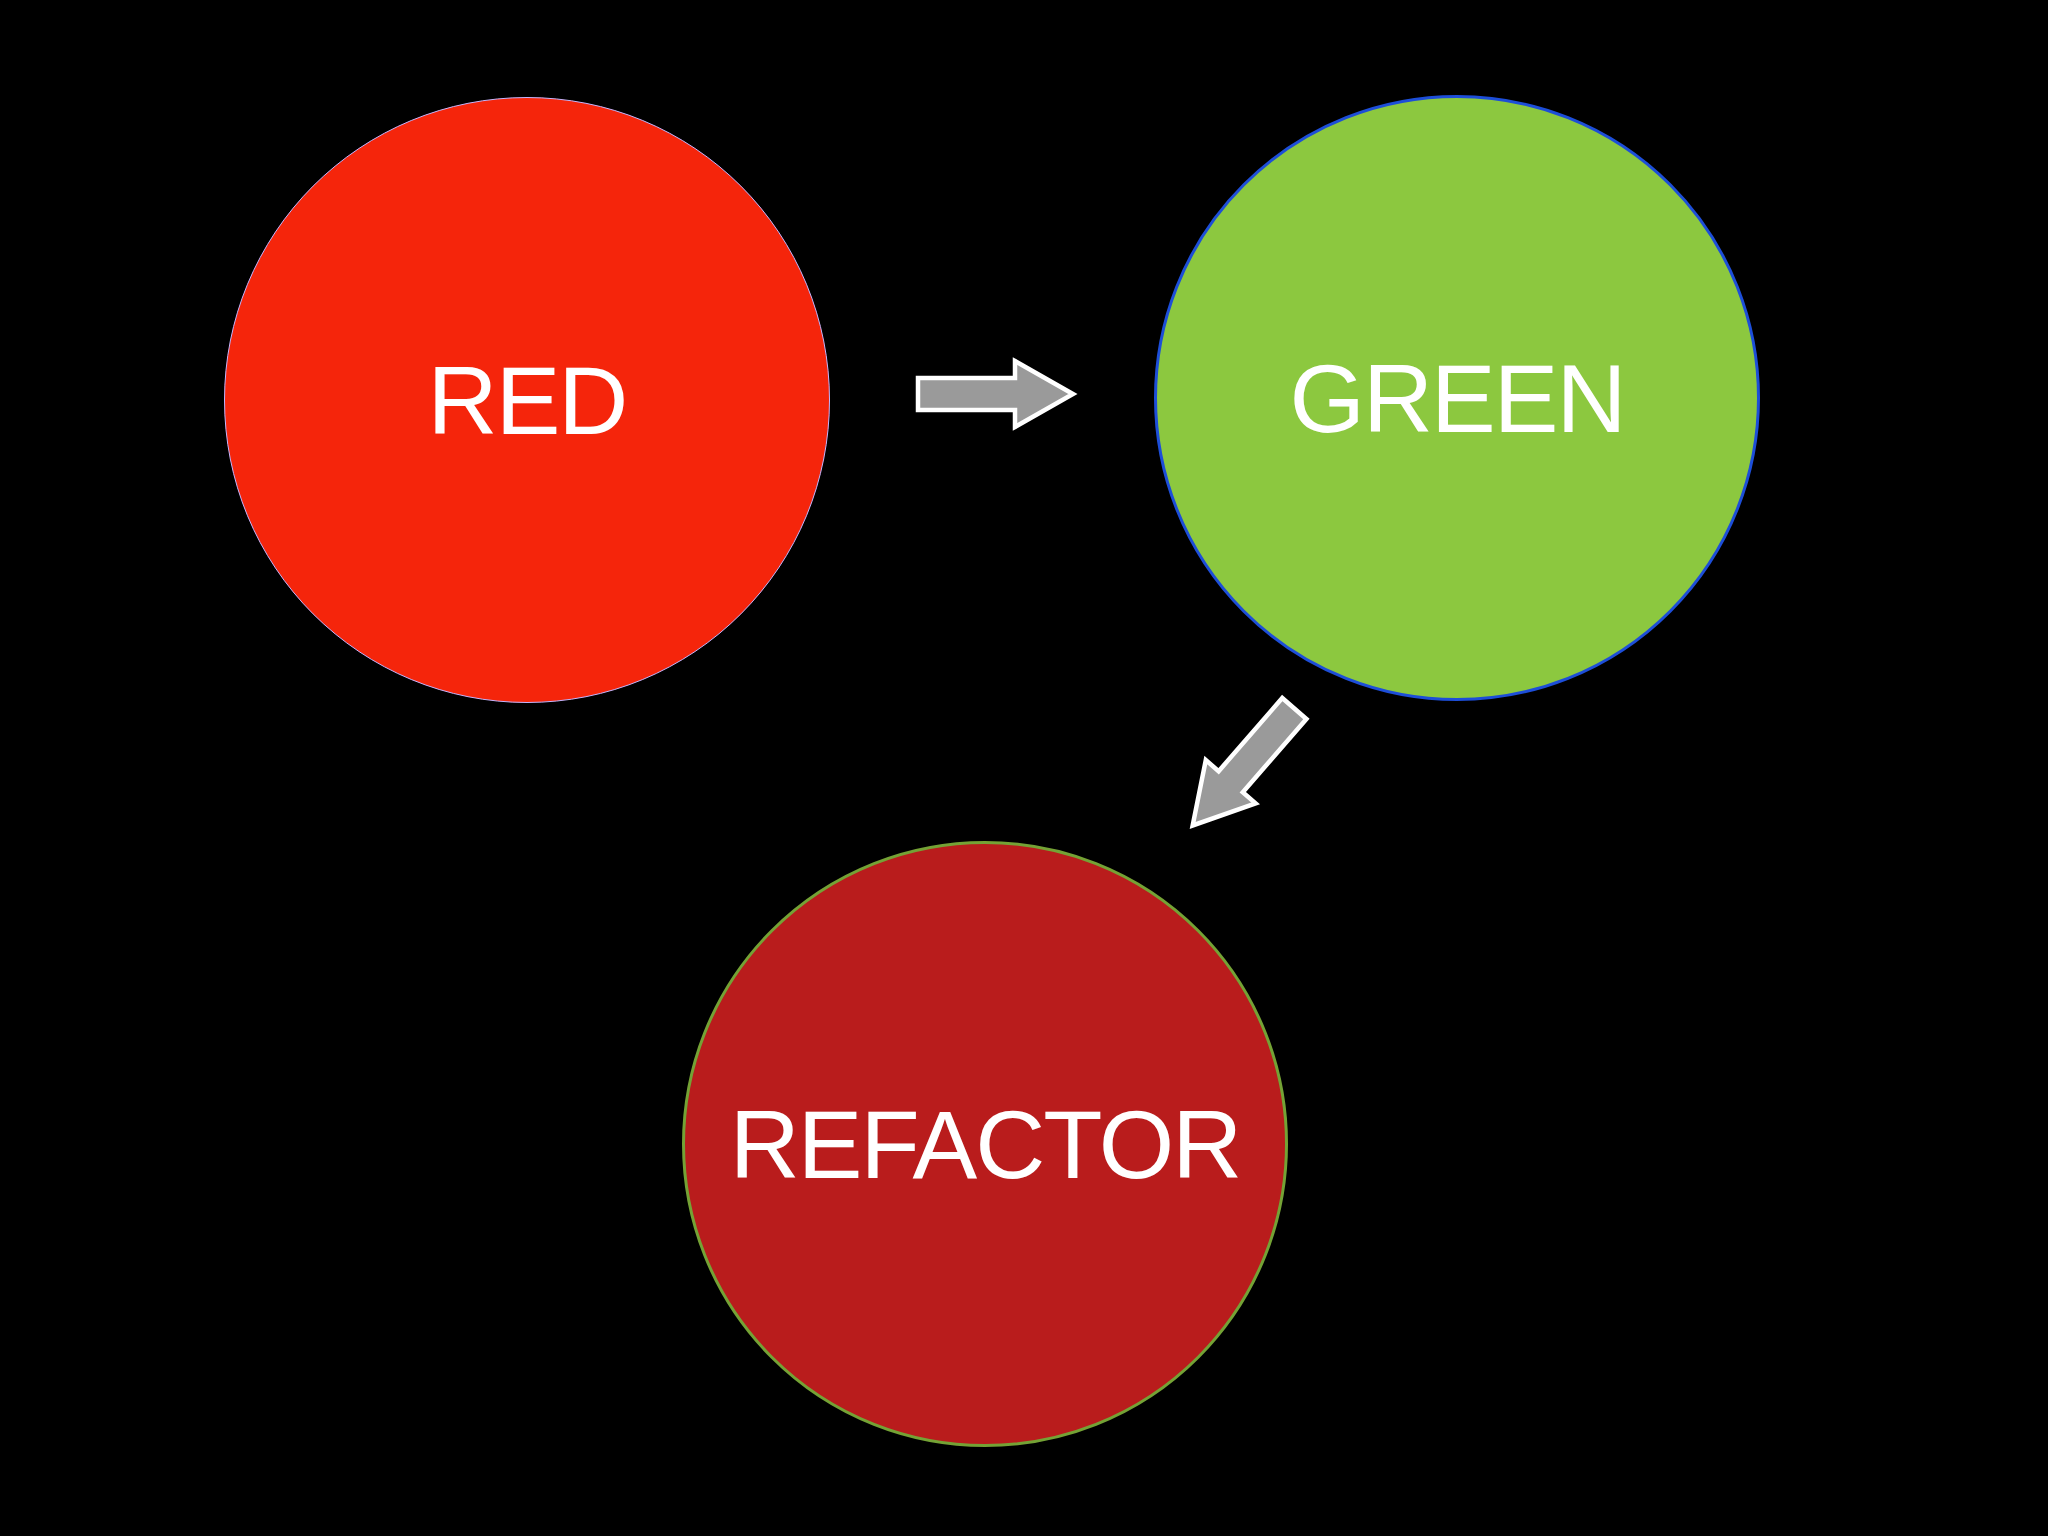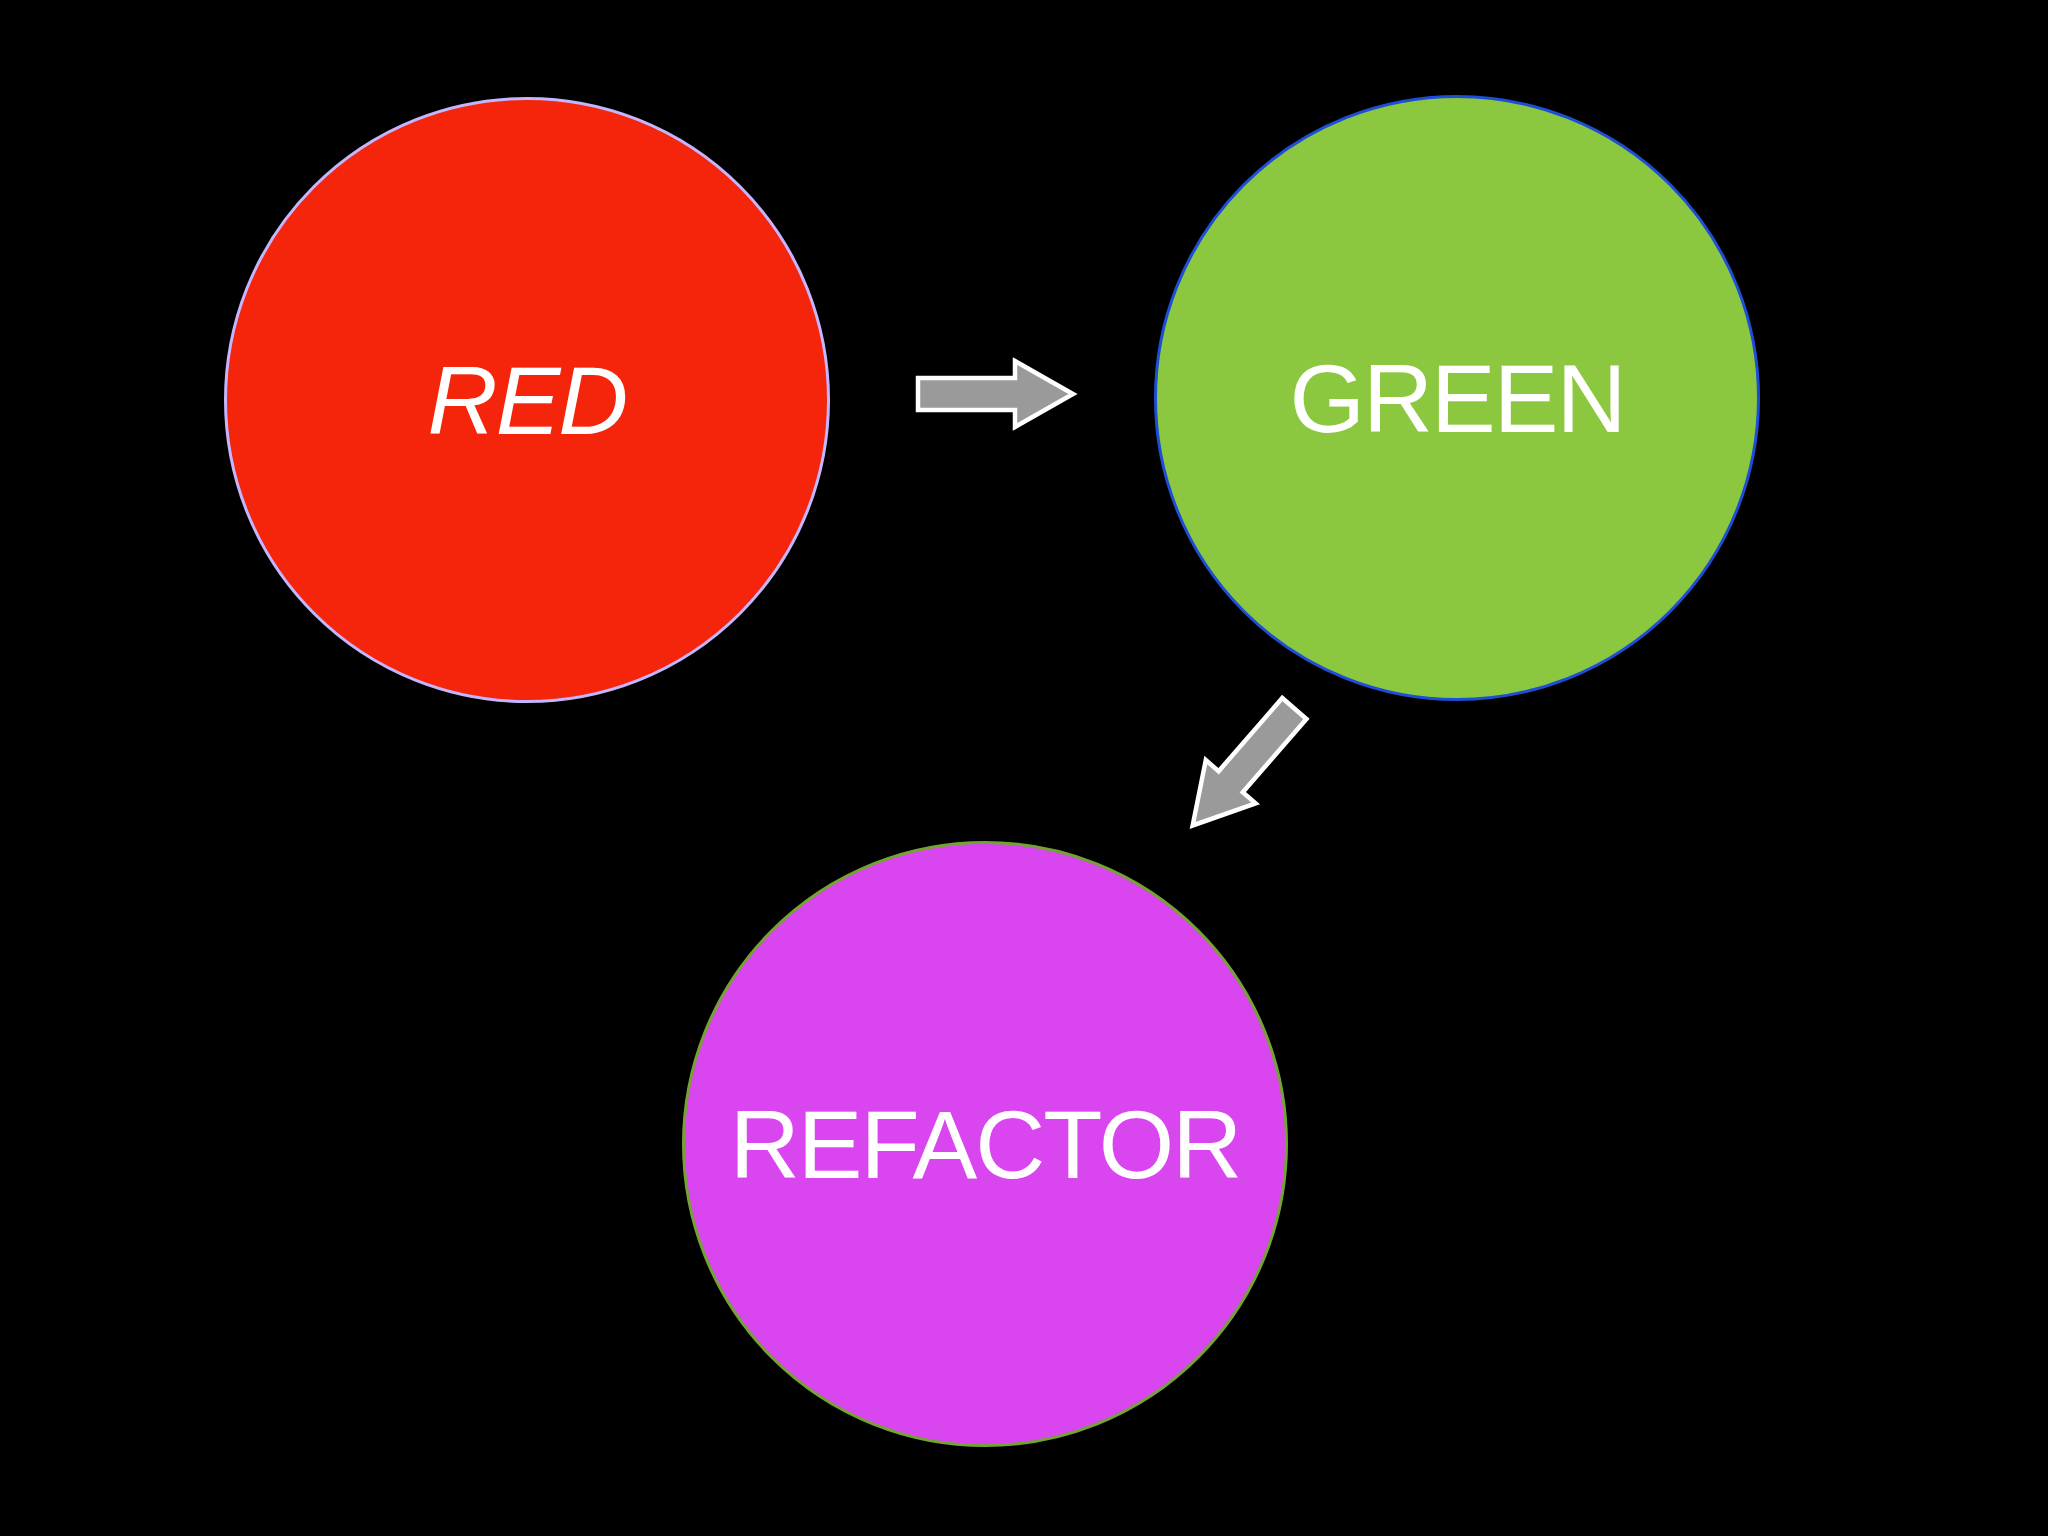--- a/index.html
+++ b/index.html
@@ -22,33 +22,32 @@
     border-radius: 50%;
     box-sizing: border-box;
     display: flex;
     align-items: center;
     justify-content: center;
   }
   .node-red {
     left: 224px;
     top: 97px;
     background: #f5250b;
-    border: 3px solid #c4b5fd;
-    font-style: italic;
+    border: 1px solid #c4b5fd;
   }
   .node-green {
     left: 1154px;
     top: 95px;
     background: #8cc83f;
     border: 3px solid #1d4ed8;
   }
   .node-refactor {
     left: 682px;
     top: 841px;
-    background: #d946ef;
+    background: #b91c1c;
     border: 3px solid #74a235;
   }
   .node-label {
     color: #ffffff;
     font-size: 97px;
     font-weight: 400;
     letter-spacing: -2px;
     line-height: 1;
     white-space: nowrap;
     user-select: none;

